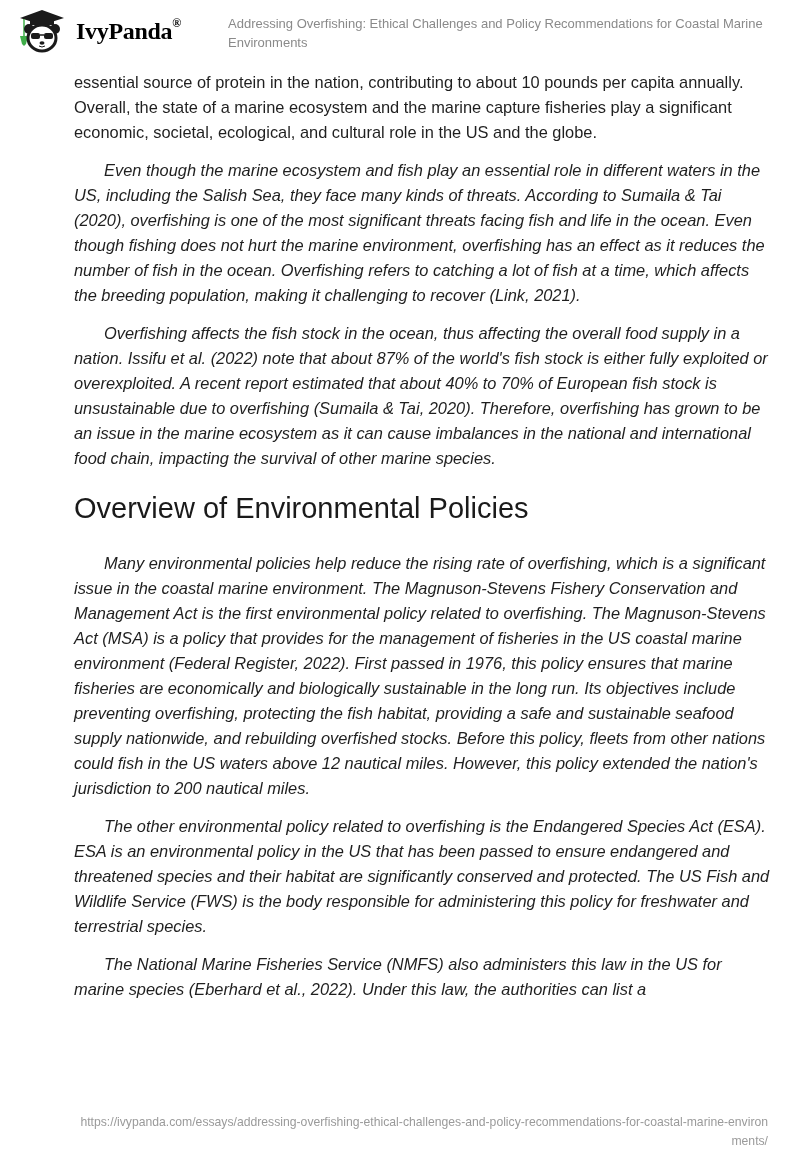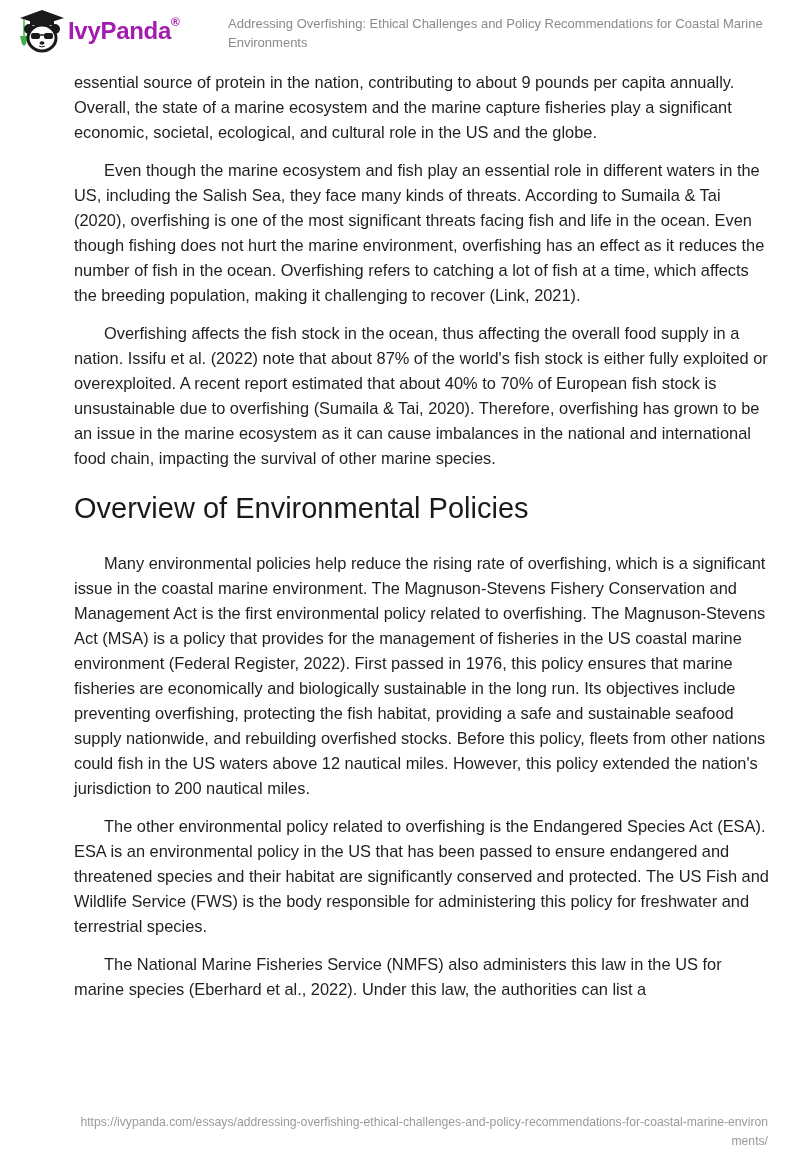--- a/index.html
+++ b/index.html
@@ -27,24 +27,25 @@
       top: 8px;
       display: flex;
       align-items: center;
     }
     .logo-mark {
       width: 52px;
       height: 46px;
       position: relative;
     }
     .logo-text {
-      font-family: Liberation Sans, sans-serif;
+      font-family: Liberation Serif, serif;
       font-weight: bold;
       font-size: 24px;
-      color: #a21caf;
+      color: #000000;
+      margin-left: 8px;
       letter-spacing: -0.3px;
     }
     .logo-text sup {
       font-size: 12px;
       vertical-align: top;
       position: relative;
       top: -2px;
     }
     .doc-title {
       position: absolute;
@@ -63,20 +64,21 @@
       width: 700px;
     }
     p.body-text {
       margin: 0 0 13px 0;
       font-size: 16.4px;
       line-height: 25px;
       color: #1f1f1f;
     }
     p.indent {
       text-indent: 30px;
+      font-style: italic;
     }
     h2.section-heading {
       font-size: 29px;
       font-weight: normal;
       color: #1a1a1a;
       margin: 20px 0 26px 0;
       line-height: 34px;
     }
     .footer-url {
       position: absolute;
@@ -116,21 +118,21 @@
         <ellipse cx="26" cy="35" rx="2.5" ry="1.8" fill="#1a1a1a"></ellipse>
         <path d="M23,38 Q26,40 29,38" stroke="#1a1a1a" stroke-width="1" fill="none"></path>
       </svg>
     </span>
     <span class="logo-text"><span>IvyPanda</span><sup>®</sup></span>
   </div>
   <div class="doc-title">Addressing Overfishing: Ethical Challenges and Policy Recommendations for Coastal Marine Environments</div>
 </div>
 
 <div class="content">
-  <p class="body-text">essential source of protein in the nation, contributing to about 9 pounds per capita annually. Overall, the state of a marine ecosystem and the marine capture fisheries play a significant economic, societal, ecological, and cultural role in the US and the globe.</p>
+  <p class="body-text">essential source of protein in the nation, contributing to about 10 pounds per capita annually. Overall, the state of a marine ecosystem and the marine capture fisheries play a significant economic, societal, ecological, and cultural role in the US and the globe.</p>
   <p class="body-text indent">Even though the marine ecosystem and fish play an essential role in different waters in the US, including the Salish Sea, they face many kinds of threats. According to Sumaila &amp; Tai (2020), overfishing is one of the most significant threats facing fish and life in the ocean. Even though fishing does not hurt the marine environment, overfishing has an effect as it reduces the number of fish in the ocean. Overfishing refers to catching a lot of fish at a time, which affects the breeding population, making it challenging to recover (Link, 2021).</p>
   <p class="body-text indent">Overfishing affects the fish stock in the ocean, thus affecting the overall food supply in a nation. Issifu et al. (2022) note that about 87% of the world's fish stock is either fully exploited or overexploited. A recent report estimated that about 40% to 70% of European fish stock is unsustainable due to overfishing (Sumaila &amp; Tai, 2020). Therefore, overfishing has grown to be an issue in the marine ecosystem as it can cause imbalances in the national and international food chain, impacting the survival of other marine species.</p>
 
   <h2 class="section-heading">Overview of Environmental Policies</h2>
 
   <p class="body-text indent">Many environmental policies help reduce the rising rate of overfishing, which is a significant issue in the coastal marine environment. The Magnuson-Stevens Fishery Conservation and Management Act is the first environmental policy related to overfishing. The Magnuson-Stevens Act (MSA) is a policy that provides for the management of fisheries in the US coastal marine environment (Federal Register, 2022). First passed in 1976, this policy ensures that marine fisheries are economically and biologically sustainable in the long run. Its objectives include preventing overfishing, protecting the fish habitat, providing a safe and sustainable seafood supply nationwide, and rebuilding overfished stocks. Before this policy, fleets from other nations could fish in the US waters above 12 nautical miles. However, this policy extended the nation's jurisdiction to 200 nautical miles.</p>
   <p class="body-text indent">The other environmental policy related to overfishing is the Endangered Species Act (ESA). ESA is an environmental policy in the US that has been passed to ensure endangered and threatened species and their habitat are significantly conserved and protected. The US Fish and Wildlife Service (FWS) is the body responsible for administering this policy for freshwater and terrestrial species.</p>
   <p class="body-text indent">The National Marine Fisheries Service (NMFS) also administers this law in the US for marine species (Eberhard et al., 2022). Under this law, the authorities can list a</p>
 </div>
 

